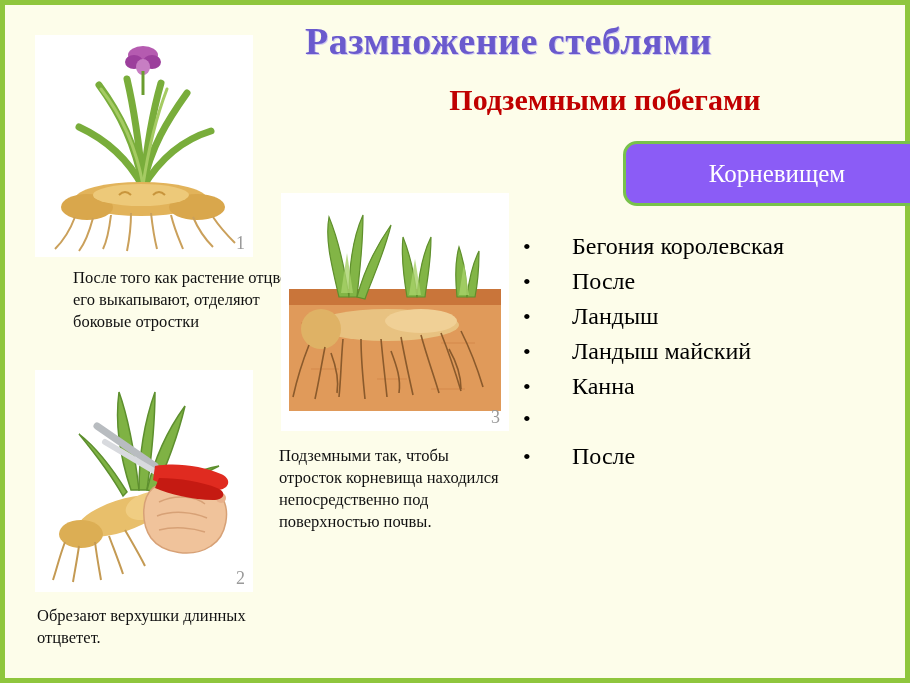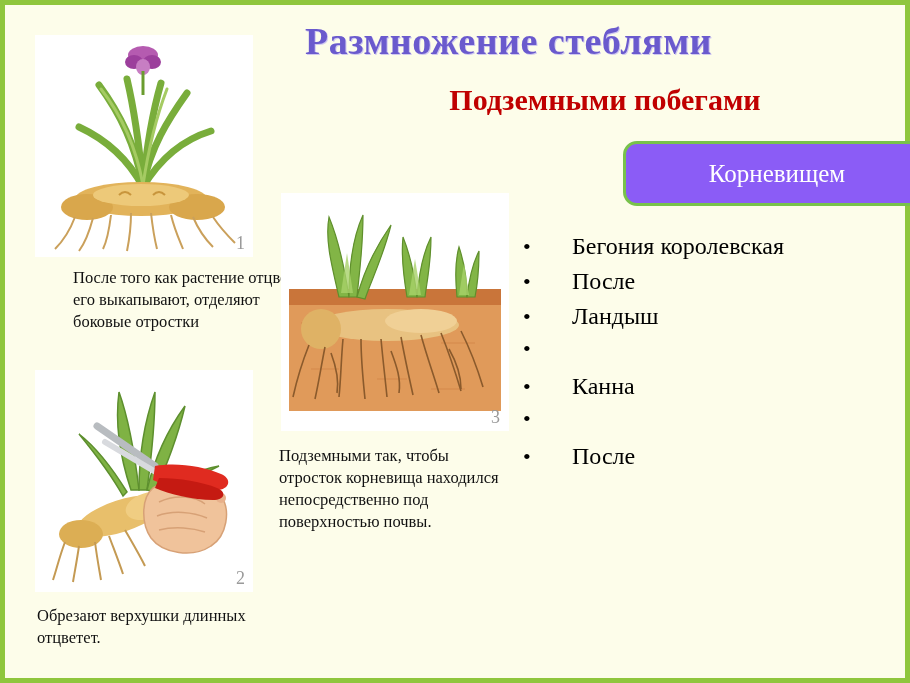--- a/index.html
+++ b/index.html
@@ -148,20 +148,21 @@
       <div class="bullet-row">
         <div class="bullet-dot">•</div>
         <div class="bullet-text">После</div>
       </div>
       <div class="bullet-row">
         <div class="bullet-dot">•</div>
         <div class="bullet-text">Ландыш</div>
       </div>
       <div class="bullet-row">
         <div class="bullet-dot">•</div>
+        <div class="bullet-text">Ландыш майский</div>
       </div>
       <div class="bullet-row">
         <div class="bullet-dot">•</div>
         <div class="bullet-text">Канна</div>
       </div>
       <div class="bullet-row">
         <div class="bullet-dot">•</div>
       </div>
       <div class="bullet-row">
         <div class="bullet-dot">•</div>

